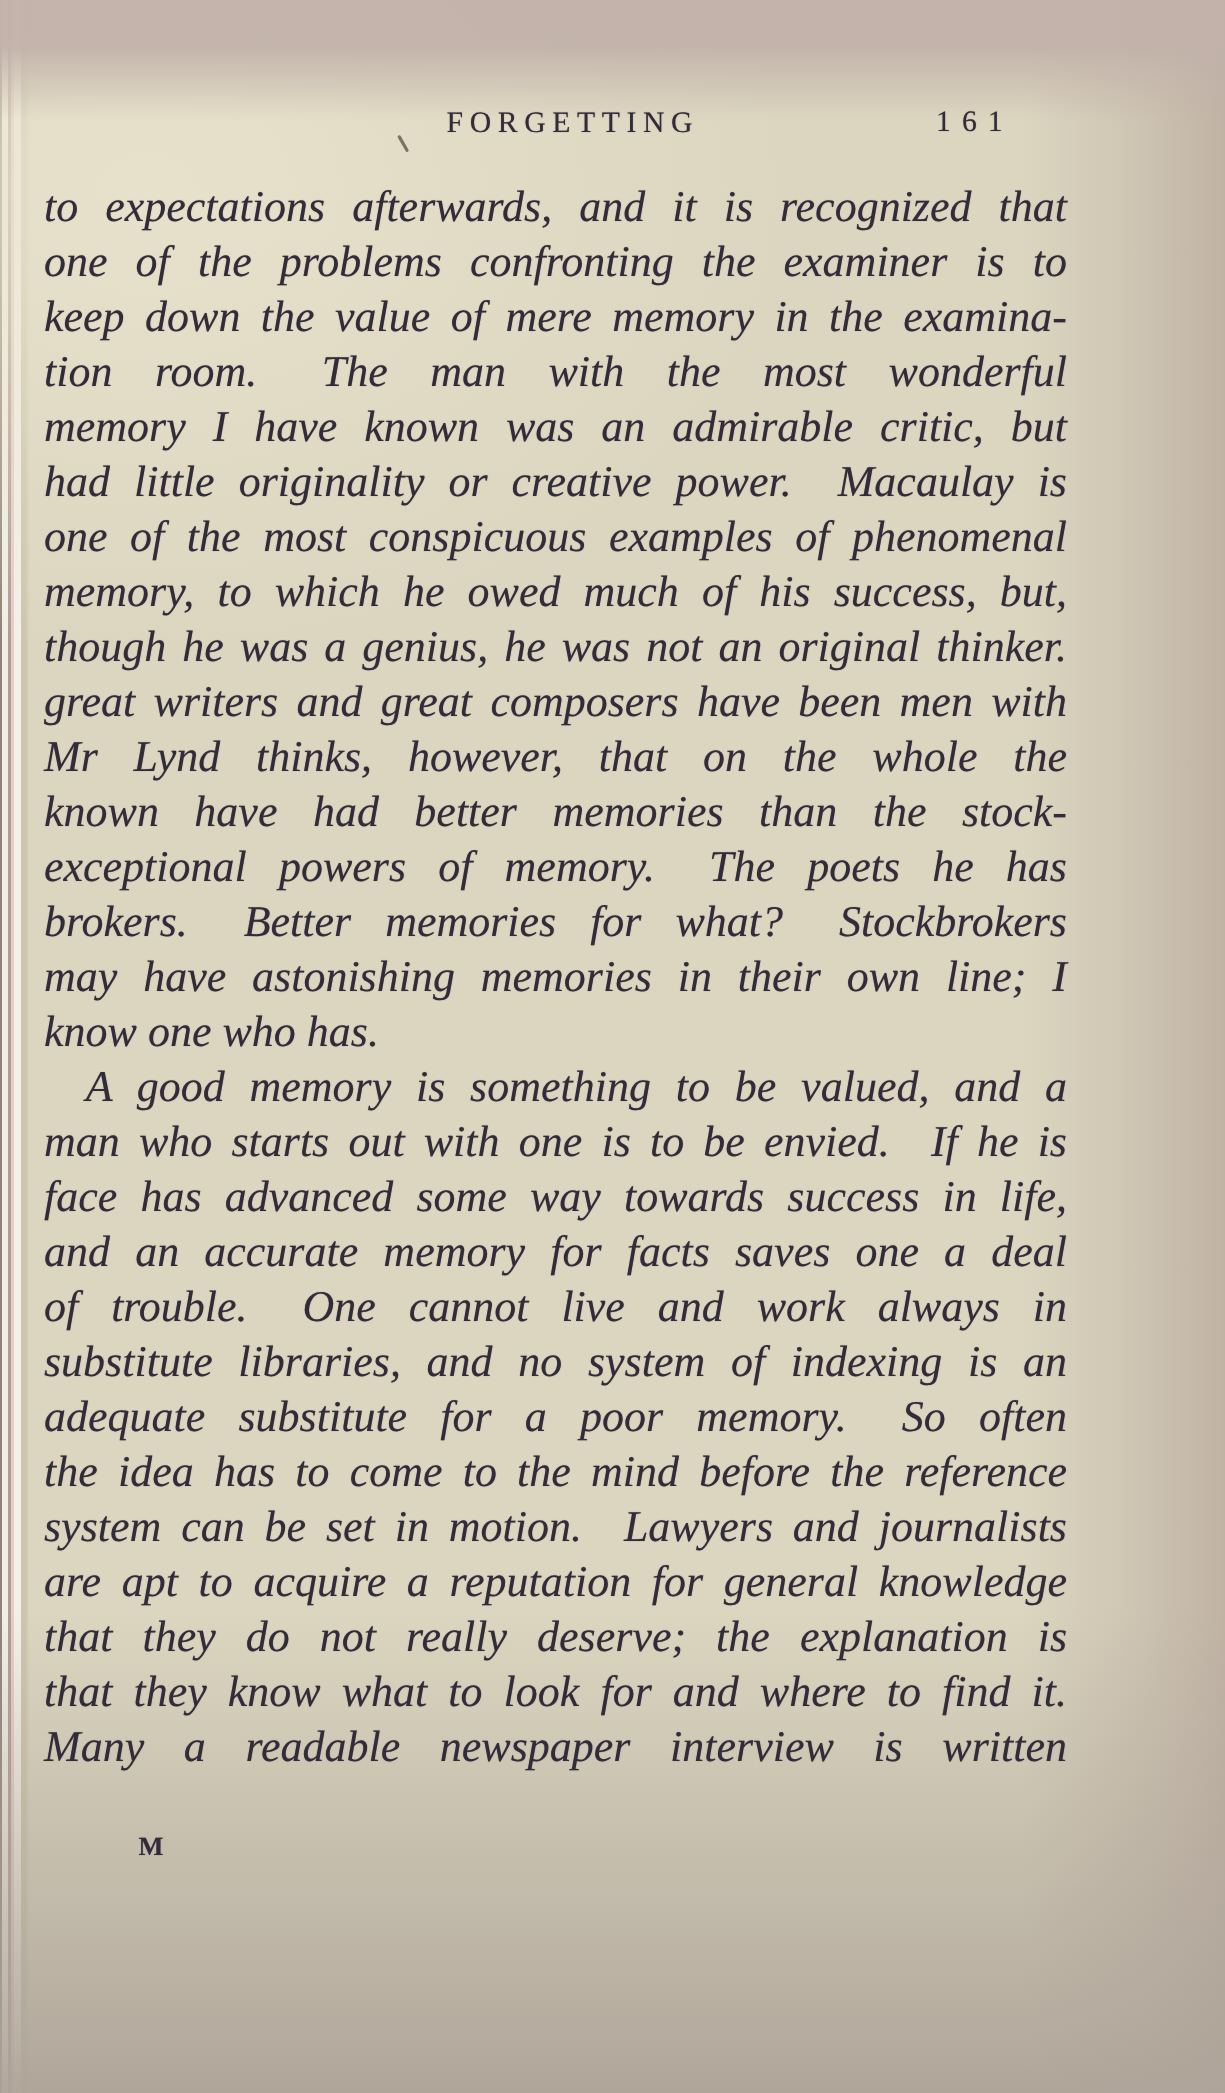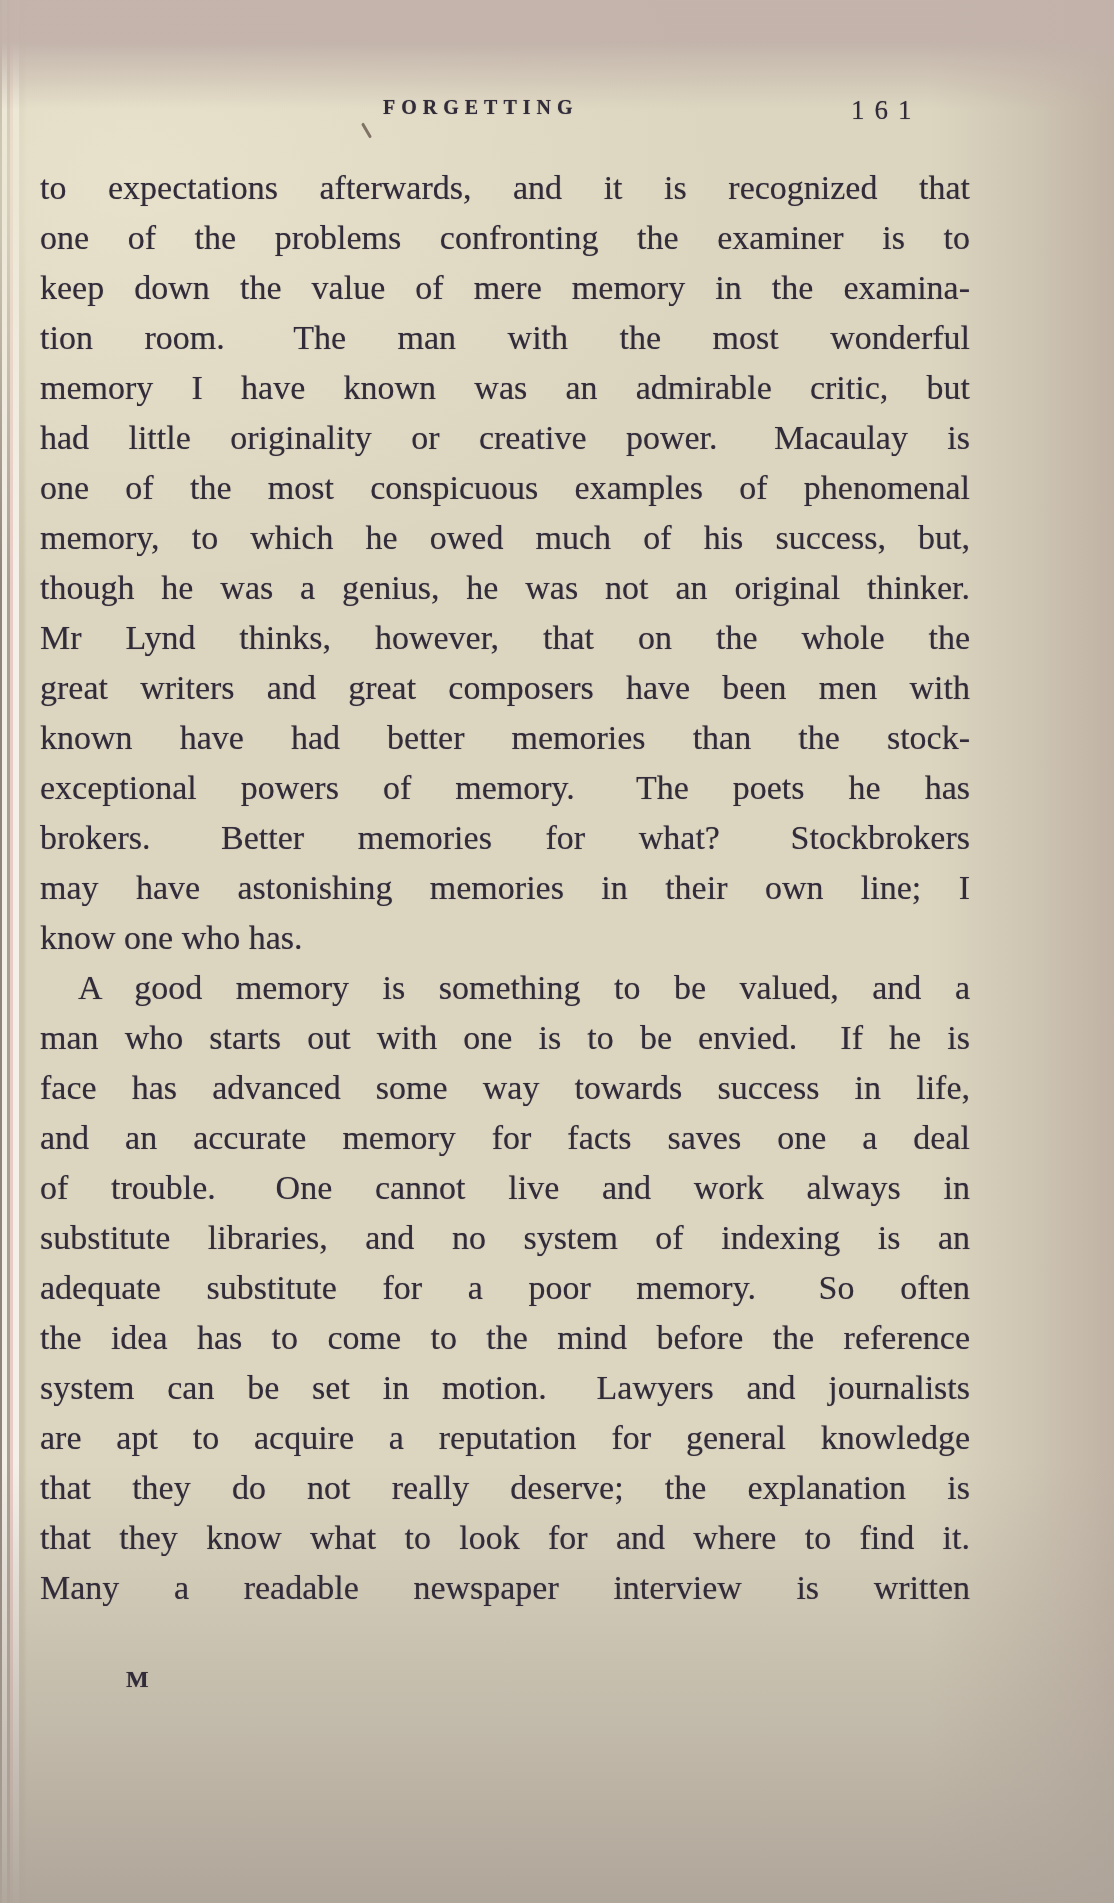--- a/index.html
+++ b/index.html
@@ -22,27 +22,26 @@
       
       linear-gradient(270deg, rgba(185,170,158,0.8) 0px, rgba(185,170,158,0.45) 70px, rgba(185,170,158,0) 185px),
       
       radial-gradient(900px 650px at 12% 9%, rgba(233,227,205,0.9), rgba(233,227,205,0) 65%),
       
       linear-gradient(90deg, #8f8379 0px, #8f8379 2px, #f3efe7 2px, #f3efe7 7px, #a9a094 7px, #a9a094 10px, #e9cbc5 10px, #e9cbc5 13px, #f4f0e8 13px, #f4f0e8 19px, #cdc5ae 19px, #cdc5ae 23px, rgba(205,197,174,0) 27px),
       #dcd6c0;
   }
   .running-title {
     position: absolute;
-    left: 383px;
+    left: 406px;
     top: 96px;
-    font-size: 20px;
+    font-size: 27px;
     letter-spacing: 6px;
     white-space: nowrap;
     text-shadow: 0 0 1px rgba(50,44,58,0.55);
-    font-weight: bold;
   }
   .page-number {
     position: absolute;
     left: 851px;
     top: 95px;
     font-size: 27px;
     letter-spacing: 10px;
     white-space: nowrap;
     text-shadow: 0 0 1px rgba(50,44,58,0.55);
   }
@@ -59,27 +58,28 @@
   }
   .body-text {
     position: absolute;
     left: 40px;
     top: 163px;
     width: 930px;
   }
   .line {
     height: 50px;
     line-height: 50px;
-    font-size: 34px;
+    font-size: 40px;
     text-align: justify;
     text-align-last: justify;
     -moz-text-align-last: justify;
     text-justify: inter-word;
     white-space: normal;
     text-shadow: 0 0 1px rgba(50,44,58,0.45);
+    font-style: italic;
   }
   .line.short {
     text-align-last: left;
     -moz-text-align-last: left;
   }
   .line.indent {
     text-indent: 38px;
   }
   .signature-mark {
     position: absolute;
@@ -101,22 +101,22 @@
   <div class="body-text">
       <div class="line">to expectations afterwards, and it is recognized that</div>
       <div class="line">one of the problems confronting the examiner is to</div>
       <div class="line">keep down the value of mere memory in the examina-</div>
       <div class="line">tion room.  The man with the most wonderful</div>
       <div class="line">memory I have known was an admirable critic, but</div>
       <div class="line">had little originality or creative power.  Macaulay is</div>
       <div class="line">one of the most conspicuous examples of phenomenal</div>
       <div class="line">memory, to which he owed much of his success, but,</div>
       <div class="line">though he was a genius, he was not an original thinker.</div>
+      <div class="line">great writers and great composers have been men with</div>
       <div class="line">Mr Lynd thinks, however, that on the whole the</div>
-      <div class="line">great writers and great composers have been men with</div>
       <div class="line">known have had better memories than the stock-</div>
       <div class="line">exceptional powers of memory.  The poets he has</div>
       <div class="line">brokers.  Better memories for what?  Stockbrokers</div>
       <div class="line">may have astonishing memories in their own line; I</div>
       <div class="line short">know one who has.</div>
       <div class="line indent">A good memory is something to be valued, and a</div>
       <div class="line">man who starts out with one is to be envied.  If he is</div>
       <div class="line">face has advanced some way towards success in life,</div>
       <div class="line">and an accurate memory for facts saves one a deal</div>
       <div class="line">of trouble.  One cannot live and work always in</div>

